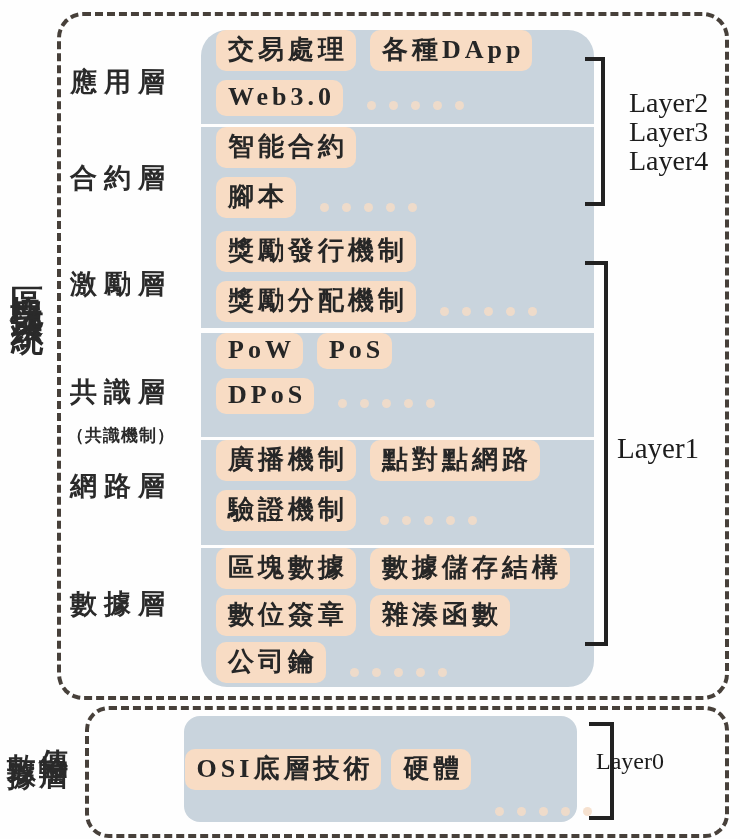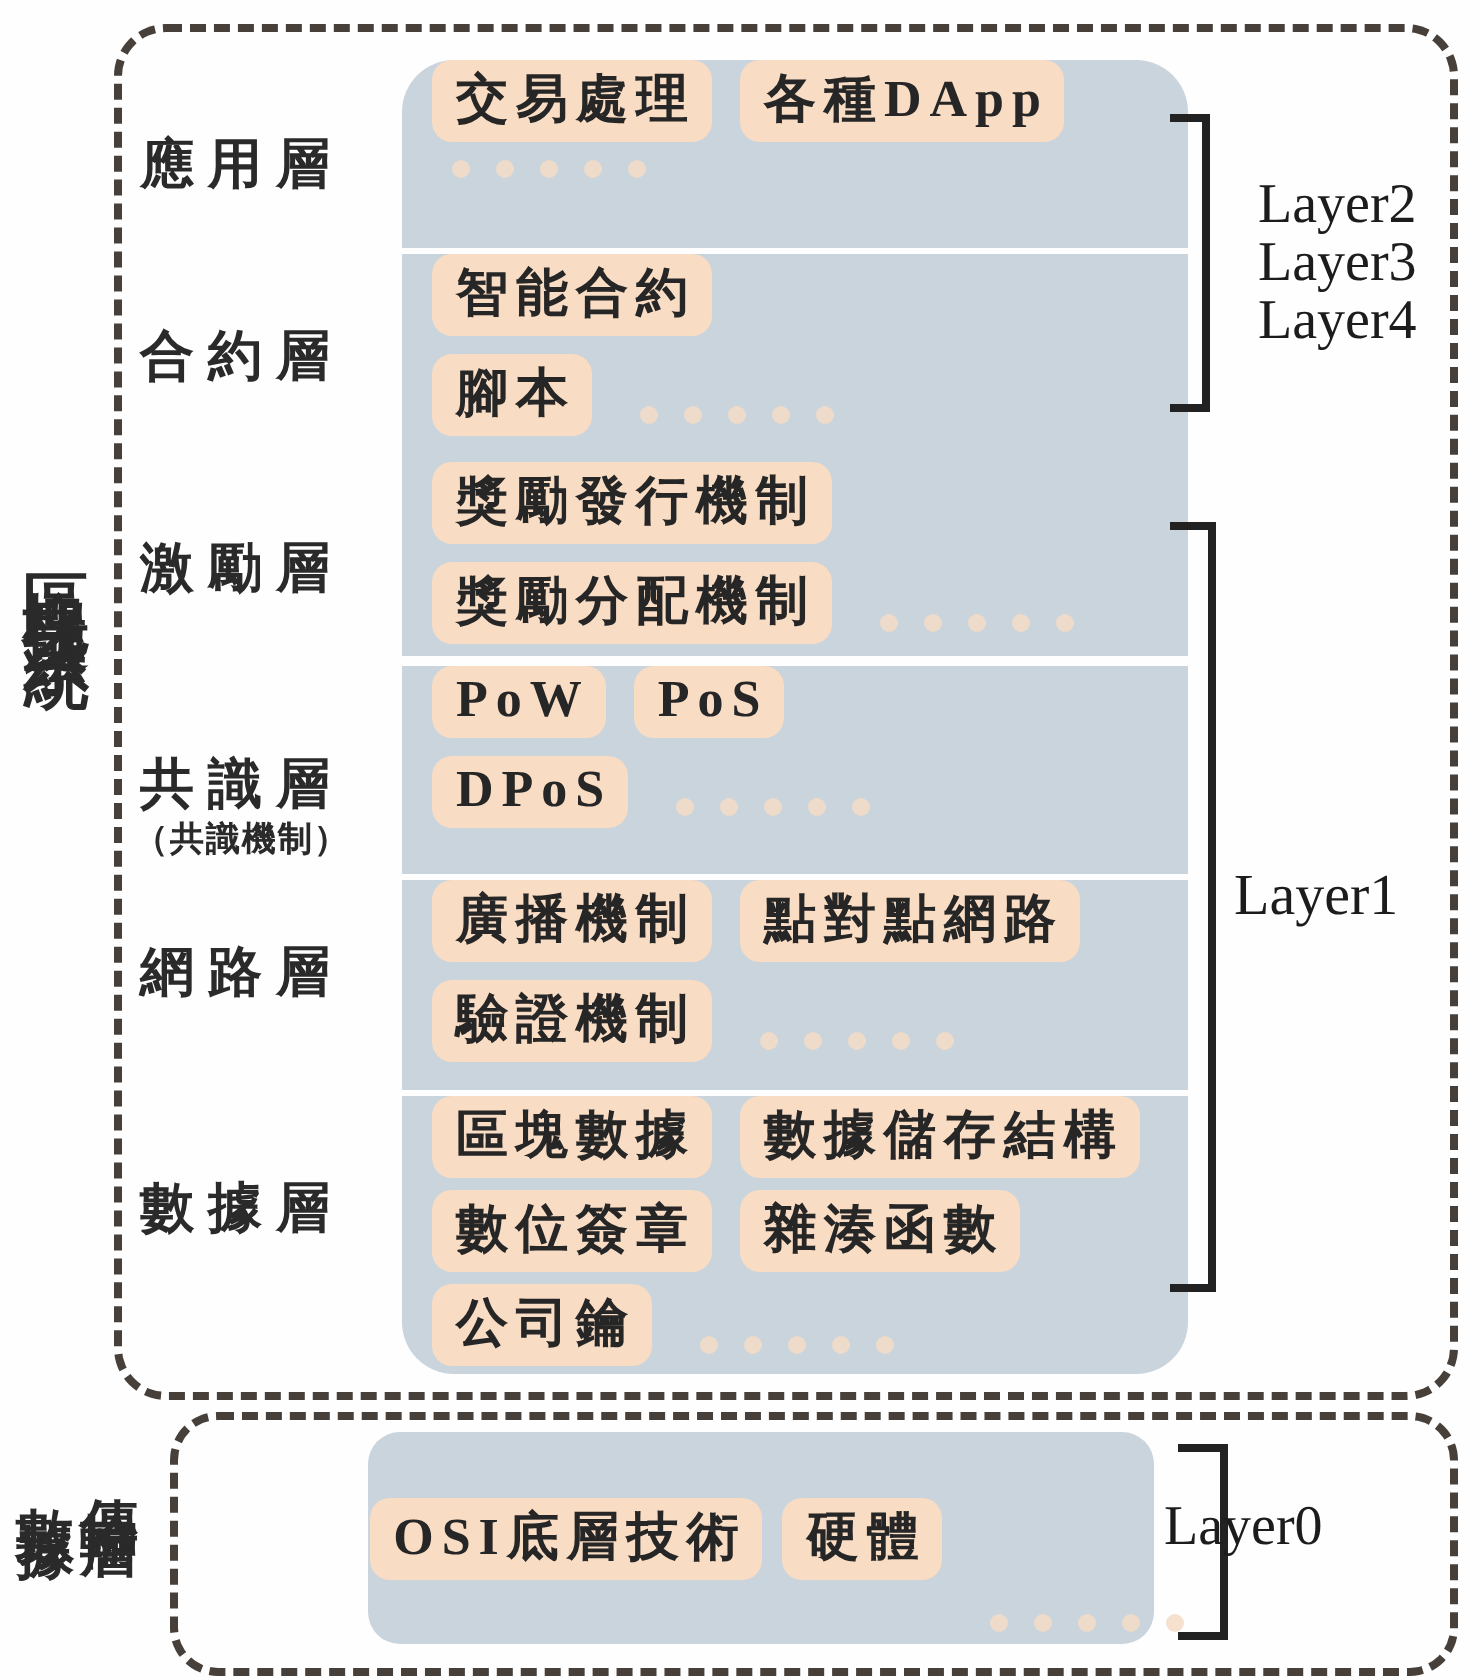--- a/index.html
+++ b/index.html
@@ -50,36 +50,36 @@
   
   .layer-label{
     position:absolute;left:57px;width:128px;text-align:center;
     font-size:27px;font-weight:700;letter-spacing:7px;color:#2a2a2a;white-space:nowrap;
   }
   .layer-sublabel{
     position:absolute;left:50px;width:142px;text-align:center;
     font-size:17px;font-weight:700;letter-spacing:1px;color:#2a2a2a;white-space:nowrap;
   }
   .lab-0{top:64px;}.lab-1{top:160px;}.lab-2{top:266px;}
-  .lab-3{top:374px;}.sub-3{top:408px;}
+  .lab-3{top:374px;}.sub-3{top:424px;}
   .lab-4{top:468px;}.lab-5{top:586px;}
 
   
   .bracket{
     position:absolute;border-top:4px solid #222;border-right:4px solid #222;
     border-bottom:4px solid #222;
   }
   .bracket-top{left:585px;top:57px;width:16px;height:141px;}
   .bracket-mid{left:585px;top:261px;width:19px;height:377px;}
   .bracket-bot{left:589px;top:722px;width:21px;height:90px;}
 
   .layer-tag{position:absolute;color:#1c1c1c;font-weight:400;}
   .tag-stack{left:629px;top:88px;font-size:28px;line-height:29px;}
   .tag-l1{left:617px;top:432px;font-size:29px;}
-  .tag-l0{left:582px;top:748px;font-size:28px;}
+  .tag-l0{left:596px;top:748px;font-size:24px;}
 
   .btitle-col1{left:2px;top:731px;}
   .btitle-col2{left:34px;top:726px;}
 </style>
 </head>
 <body>
 
 <div class="canvas">
 
   <div class="v-title main-title">區塊鏈系統</div>
@@ -93,20 +93,21 @@
   <div class="layer-sublabel sub-3">（共識機制）</div>
   <div class="layer-label lab-4">網路層</div>
   <div class="layer-label lab-5">數據層</div>
 
   <div class="section sec-0">
     <div class="row">
       <span class="pill">交易處理</span>
       <span class="pill">各種DApp</span>
     </div>
     <div class="row">
+      <span class="pill">Web3.0</span>
       <span class="dots">
           <i></i>
           <i></i>
           <i></i>
           <i></i>
           <i></i>
         </span>
     </div>
   </div>
 

